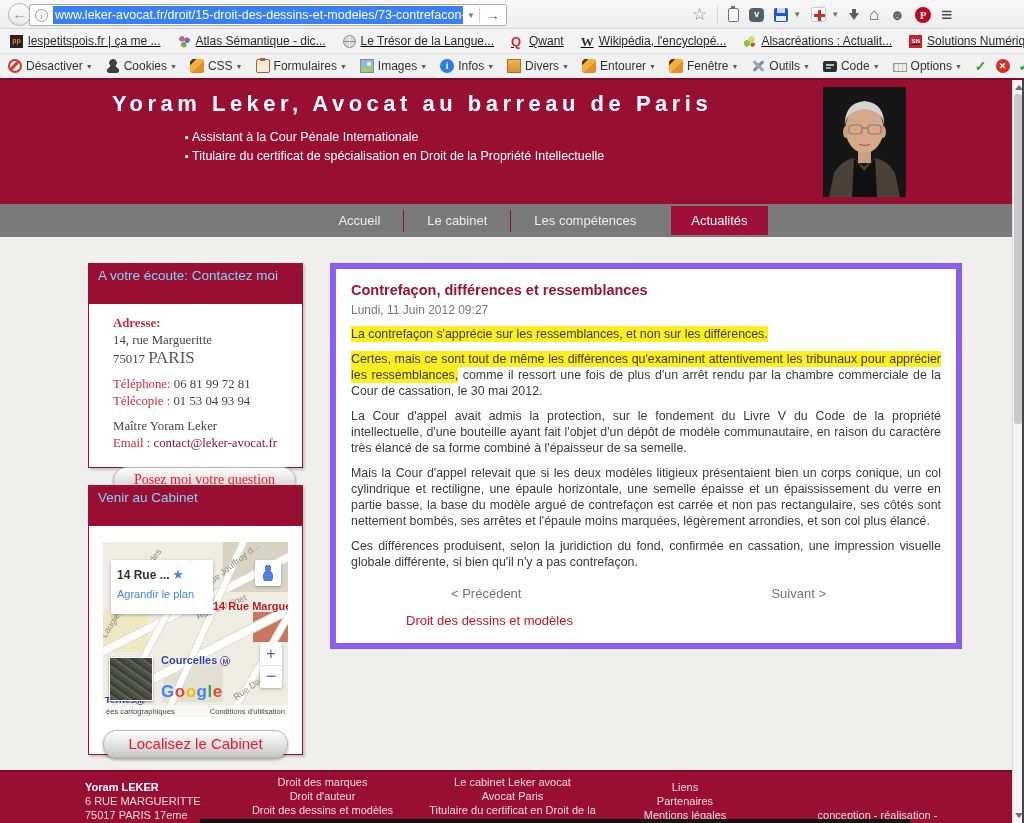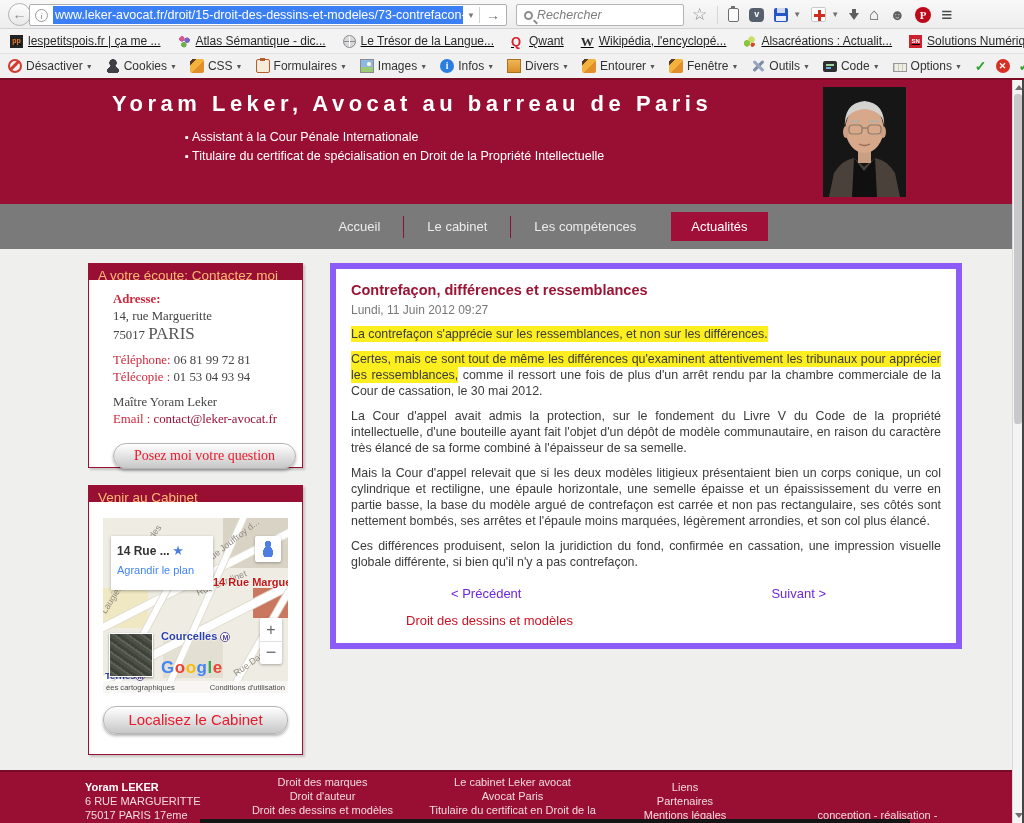--- a/index.html
+++ b/index.html
@@ -102,30 +102,30 @@
 
   
   .page { position:absolute; top:80px; left:0; width:1024px; height:743px; background:#efefee; }
 
   .site-header { position:absolute; top:0; left:0; width:1013px; height:124px; background:#990e33; }
   .site-title { position:absolute; left:112px; top:11px; color:#fff; font-size:22px; font-weight:bold; letter-spacing:4.5px; }
   .site-bullets { position:absolute; left:185px; top:48px; color:#fff; font-size:12.5px; line-height:19px; list-style:none; }
   .site-bullets li::before { content:'▪ '; font-size:11px; }
   .portrait { position:absolute; left:823px; top:7px; width:83px; height:110px; }
 
-  .mainnav { position:absolute; top:124px; left:0; width:1013px; height:45px; background:#7a7a7a;
+  .mainnav { position:absolute; top:124px; left:0; width:1013px; height:33px; background:#7a7a7a;
              display:flex; align-items:center; justify-content:center; padding-left:70px; }
   .nav-item { color:#ececec; font-size:13px; padding:0 23px; }
   .nav-sep { width:1px; height:22px; background:#8e1030; }
   .nav-item.active { background:#a00f38; color:#fff; padding:7px 20px; margin-left:12px; }
 
   
   .sidebox { position:absolute; left:88px; width:215px; background:#fff; border:1px solid #9a1134;
              box-shadow:1.5px 1.5px 2px rgba(0,0,0,.18); }
-  .sidebox-header { height:16px; background:#990e33; color:#fdba74; font-size:13.5px; line-height:24px; padding-left:9px; }
+  .sidebox-header { height:40px; background:#990e33; color:#7dd3fc; font-size:13.5px; line-height:24px; padding-left:9px; }
   .contact-box { top:183px; height:205px; }
   .contact-body { padding:11px 24px 0; font-size:12.8px; color:#454545; line-height:17px;font-family:Liberation Serif, serif; }
   .red-label { color:#d1283b; }
   .bold { font-weight:bold; }
   .city-big { font-size:17px; color:#555; }
   .mt8 { margin-top:8px; }
   .email-addr { color:#9a1134; }
   .pill-btn { display:block; margin:15px auto 0; background:linear-gradient(#ffffff,#c7c7c7); border:1px solid #b5b5b5;
               border-radius:13px; box-shadow:0 2px 3px rgba(0,0,0,.3); color:#e8192c; text-align:center; }
   .q-btn { width:183px; height:26px; font-size:14px; line-height:24px; }
@@ -169,21 +169,21 @@
   .loc-btn { width:185px; height:28px; font-size:15px; line-height:26px; margin-top:13px; }
 
   
   .article { position:absolute; left:330px; top:183px; width:632px; background:#fff; border:6px solid #8b5cf6;
              padding:13px 15px 14px; }
   .article-title { color:#9b1434; font-size:14.5px; font-weight:bold; }
   .article-date { color:#777; font-size:12px; margin-top:5px; }
   .article p { font-size:12.4px; line-height:16px; color:#3b3b3b; text-align:justify; margin-top:9px; }
   .hl { background:#fcee1f; box-shadow:0 1px 0 #fcee1f, 0 -1px 0 #fcee1f; }
   .pager { display:flex; justify-content:space-between; margin:16px 0 0; padding:0 115px 0 100px; }
-  .pager a, .cat-link { color:#6d28d9; font-size:13px; text-decoration:none; }
+  .pager a, .cat-link { color:#737373; font-size:13px; text-decoration:none; }
   .cat-link { display:inline-block; margin:12px 0 0 55px; color:#cc1122; }
 
   
   .footer { position:absolute; top:690px; left:0; width:1013px; height:53px; background:#990e33;
             border-top:2px solid #7a0b26; overflow:hidden; font-size:11px; color:#f2d9de; }
   .fcol { position:absolute; line-height:14px; }
   .fcol-1 { left:85px; top:8px; }
   .fcol-1 .fline1 { color:#fff; font-weight:bold; }
   .fcol-2 { left:235px; top:3px; width:175px; text-align:center; }
   .fcol-3 { left:425px; top:3px; width:175px; text-align:center; }
@@ -207,24 +207,20 @@
 <div class="screen">
 
   <div class="row1">
     <div class="back-btn">←</div>
     <div class="url-bar">
       <span class="info-icon">i</span>
       <span class="url-text">www.leker-avocat.fr/droit/15-droit-des-dessins-et-modeles/73-contrefacon-differences-et-r</span>
       <span class="url-dd">▼</span>
       <span class="vsep"></span>
       <span class="go-btn">→</span>
-    </div>
-    <div class="search-bar">
-      <span class="mag"></span>
-      <span class="search-ph">Rechercher</span>
     </div>
     <div class="r1icons">
       <span class="star-ic">☆</span>
       <span class="tbsep"></span>
       <span class="clip-ic"></span>
       <span class="pocket-ic">v</span>
       <span class="floppy-ic"></span>
       <span class="mini-dd">▼</span>
       <span class="addon-ic"></span>
       <span class="mini-dd">▼</span>

